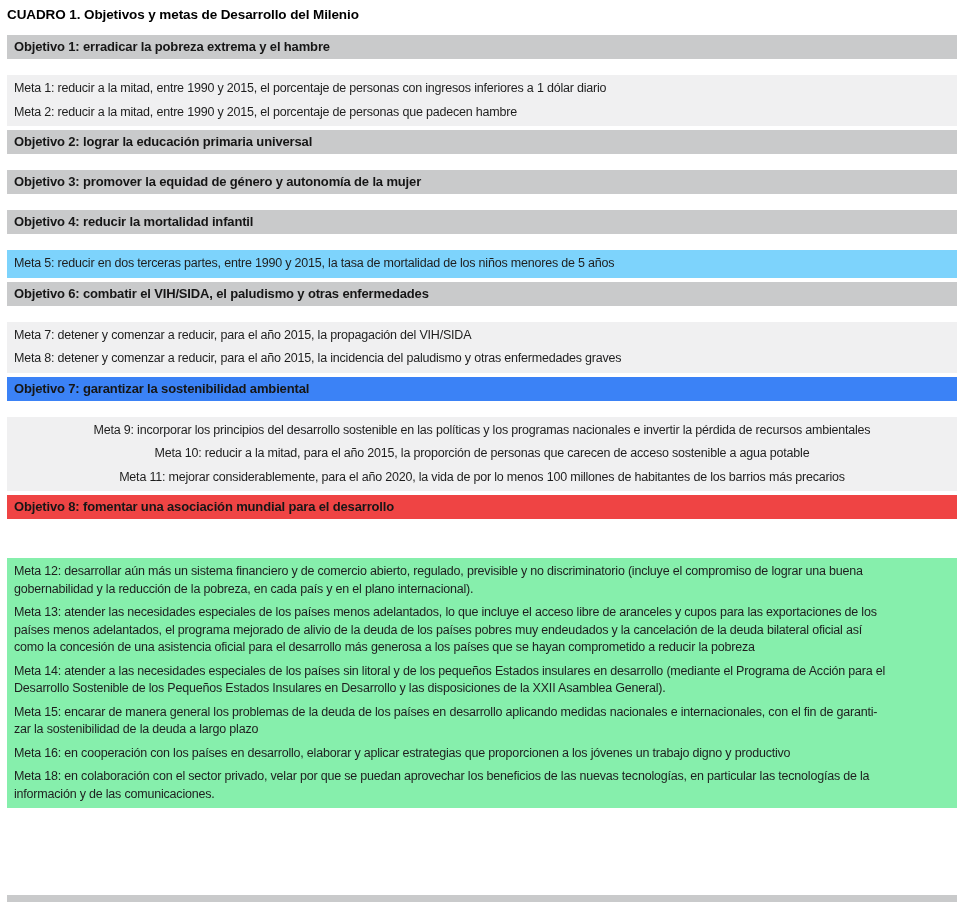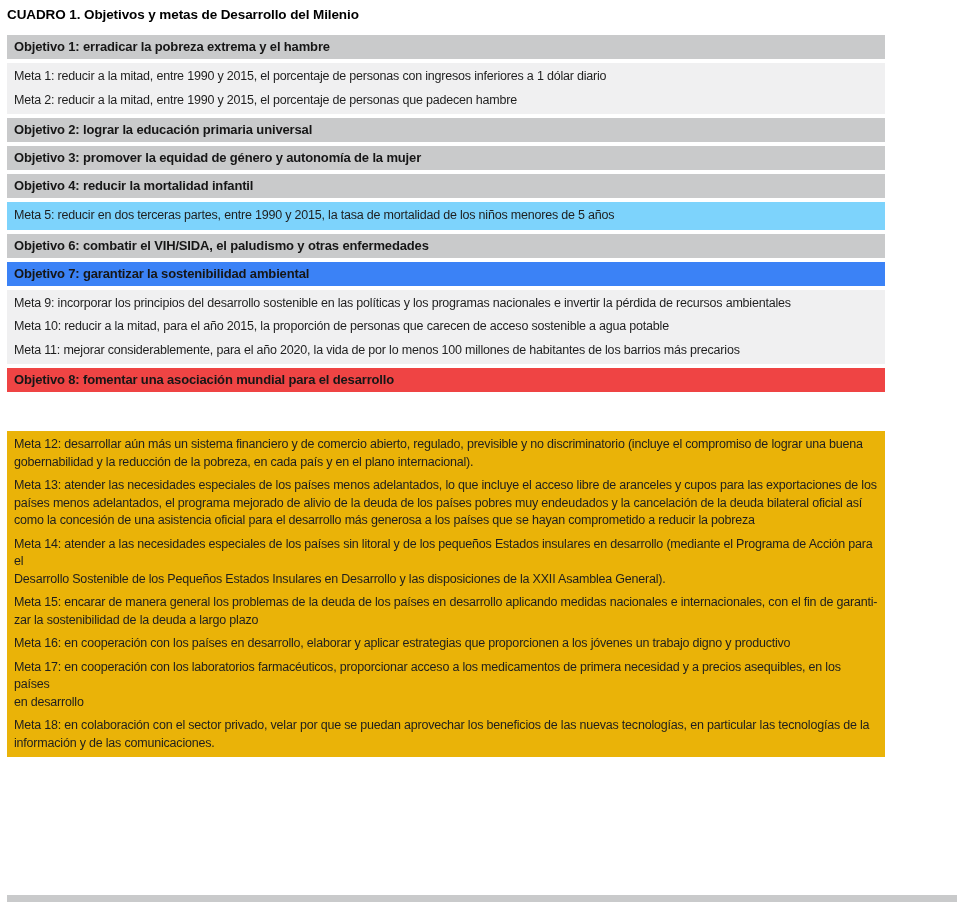--- a/index.html
+++ b/index.html
@@ -9,38 +9,38 @@
     position: relative;
     background: #ffffff;
     color: #1b1b1b;
     font-family: "Liberation Sans", "DejaVu Sans", sans-serif;
     overflow: hidden;
   }
   .page {
     position: absolute;
     left: 7px;
     top: 7px;
-    width: 878px;
+    width: 950px;
   }
   .title {
     font-size: 13.5px;
     font-weight: bold;
     color: #000000;
     letter-spacing: -0.1px;
     margin: 0 0 13px 0;
   }
   .obj-bar {
     background: #c9cacb;
     height: 24px;
     line-height: 24px;
     font-size: 13px;
     font-weight: bold;
     letter-spacing: -0.15px;
     padding: 0 7px;
-    margin-bottom: 4px;
+    margin-bottom: 16px;
     color: #161616;
   }
   .meta-block {
     background: #f0f0f1;
     padding: 5px 7px;
     margin-bottom: 4px;
   }
   .meta {
     margin: 0 0 6px 0;
     font-size: 12.5px;
@@ -70,38 +70,40 @@
         <p class="meta">Meta 1: reducir a la mitad, entre 1990 y 2015, el porcentaje de personas con ingresos inferiores a 1 dólar diario</p>
         <p class="meta">Meta 2: reducir a la mitad, entre 1990 y 2015, el porcentaje de personas que padecen hambre</p>
       </div>
       <div class="obj-bar" style="background: rgb(201, 202, 203);">Objetivo 2: lograr la educación primaria universal</div>
       <div class="obj-bar" style="background: rgb(201, 202, 203);">Objetivo 3: promover la equidad de género y autonomía de la mujer</div>
       <div class="obj-bar" style="background: rgb(201, 202, 203);">Objetivo 4: reducir la mortalidad infantil</div>
       <div class="meta-block" style="background: #7dd3fc;">
         <p class="meta">Meta 5: reducir en dos terceras partes, entre 1990 y 2015, la tasa de mortalidad de los niños menores de 5 años</p>
       </div>
       <div class="obj-bar" style="background: rgb(201, 202, 203);">Objetivo 6: combatir el VIH/SIDA, el paludismo y otras enfermedades</div>
+      <div class="meta-block" style="background: rgb(240, 240, 241);">
+        <p class="meta">Meta 7: detener y comenzar a reducir, para el año 2015, la propagación del VIH/SIDA</p>
+        <p class="meta">Meta 8: detener y comenzar a reducir, para el año 2015, la incidencia del paludismo y otras enfermedades graves</p>
+      </div>
       <div class="obj-bar" style="background: #3b82f6;">Objetivo 7: garantizar la sostenibilidad ambiental</div>
-      <div class="meta-block" style="background: rgb(240, 240, 241);">
+      <div class="meta-block" style="background: rgb(240, 240, 241); text-align: center;">
         <p class="meta">Meta 9: incorporar los principios del desarrollo sostenible en las políticas y los programas nacionales e invertir la pérdida de recursos ambientales</p>
         <p class="meta">Meta 10: reducir a la mitad, para el año 2015, la proporción de personas que carecen de acceso sostenible a agua potable</p>
         <p class="meta">Meta 11: mejorar considerablemente, para el año 2020, la vida de por lo menos 100 millones de habitantes de los barrios más precarios</p>
       </div>
       <div class="obj-bar" style="background: #ef4444;">Objetivo 8: fomentar una asociación mundial para el desarrollo</div>
-      <div class="meta-block" style="background: #eab308; margin-top: 39px;">
+      <div class="meta-block" style="background: #86efac; margin-top: 39px;">
         <p class="meta">Meta 12: desarrollar aún más un sistema financiero y de comercio abierto, regulado, previsible y no discriminatorio (incluye el compromiso de lograr una buena
 gobernabilidad y la reducción de la pobreza, en cada país y en el plano internacional).</p>
         <p class="meta">Meta 13: atender las necesidades especiales de los países menos adelantados, lo que incluye el acceso libre de aranceles y cupos para las exportaciones de los
 países menos adelantados, el programa mejorado de alivio de la deuda de los países pobres muy endeudados y la cancelación de la deuda bilateral oficial así
 como la concesión de una asistencia oficial para el desarrollo más generosa a los países que se hayan comprometido a reducir la pobreza</p>
         <p class="meta">Meta 14: atender a las necesidades especiales de los países sin litoral y de los pequeños Estados insulares en desarrollo (mediante el Programa de Acción para el
 Desarrollo Sostenible de los Pequeños Estados Insulares en Desarrollo y las disposiciones de la XXII Asamblea General).</p>
         <p class="meta">Meta 15: encarar de manera general los problemas de la deuda de los países en desarrollo aplicando medidas nacionales e internacionales, con el fin de garanti-
 zar la sostenibilidad de la deuda a largo plazo</p>
         <p class="meta">Meta 16: en cooperación con los países en desarrollo, elaborar y aplicar estrategias que proporcionen a los jóvenes un trabajo digno y productivo</p>
-        <p class="meta">Meta 17: en cooperación con los laboratorios farmacéuticos, proporcionar acceso a los medicamentos de primera necesidad y a precios asequibles, en los países
-en desarrollo</p>
         <p class="meta">Meta 18: en colaboración con el sector privado, velar por que se puedan aprovechar los beneficios de las nuevas tecnologías, en particular las tecnologías de la
 información y de las comunicaciones.</p>
       </div>
     </div>
 </div>
 <div class="bottom-bar"></div>
 
 </body></html>

